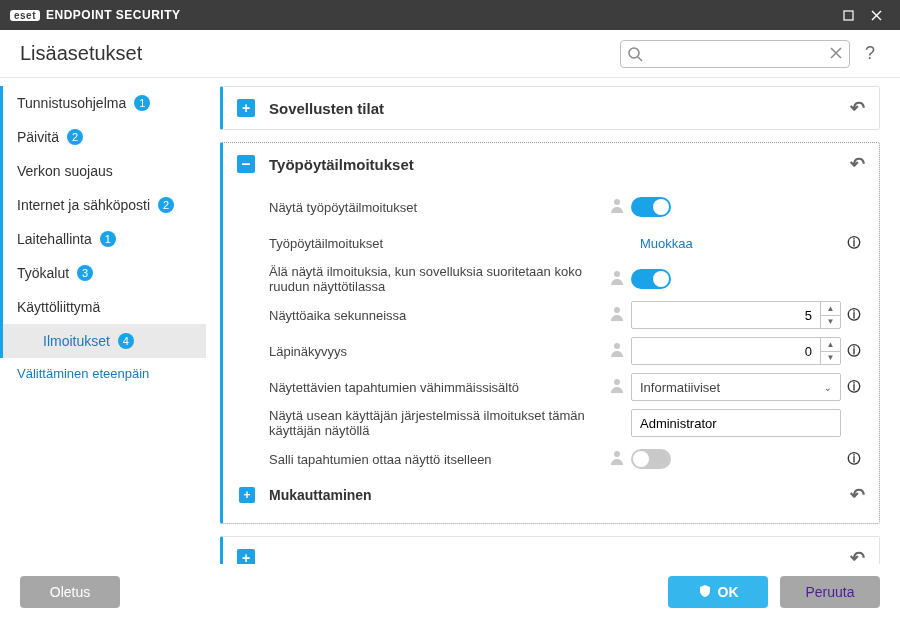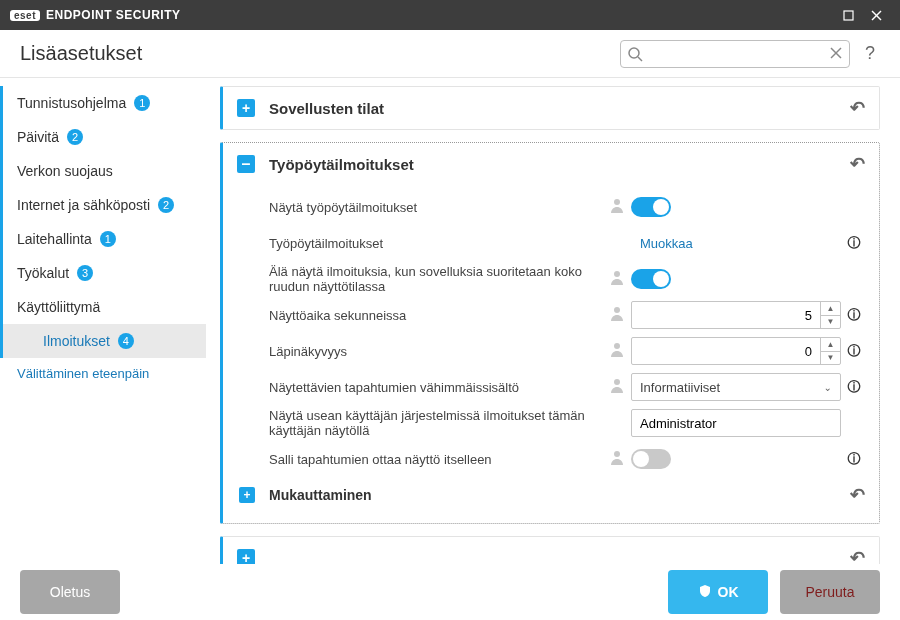--- a/index.html
+++ b/index.html
@@ -69,24 +69,24 @@
   .textbox input { border:none; outline:none; width:100%; font-size:13px; }
 
   .subsection { display:flex; align-items:center; height:36px; font-size:14px; font-weight:600; color:#333; margin-left:-30px; }
   .subsection .toggle { width:16px; height:16px; background:#1aa3e8; color:#fff; display:flex; align-items:center; justify-content:center; font-size:12px; font-weight:700; margin-right:14px; border-radius:2px; }
   .subsection .spacer { flex:1; }
   .subsection .revert { font-size:18px; color:#666; cursor:pointer; }
 
   
   .footer { height:56px; display:flex; align-items:center; padding:0 20px; gap:12px; }
   .footer .spacer { flex:1; }
-  .btn { min-width:100px; height:44px; border-radius:4px; border:none; font-size:14px; cursor:pointer; display:flex; align-items:center; justify-content:center; gap:6px; }
+  .btn { min-width:100px; height:32px; border-radius:4px; border:none; font-size:14px; cursor:pointer; display:flex; align-items:center; justify-content:center; gap:6px; }
   .btn.default { background:#a7a7a7; color:#fff; }
   .btn.primary { background:#35b7ee; color:#fff; font-weight:600; }
-  .btn.cancel  { background:#a7a7a7; color:#7f1d1d; }
+  .btn.cancel  { background:#a7a7a7; color:#4c1d95; }
 </style>
 </head>
 <body>
 
 <div class="titlebar">
   <div class="brand">
     <span class="eset-logo">eset</span>
     <span>ENDPOINT SECURITY</span>
   </div>
   <div class="spacer"></div>

